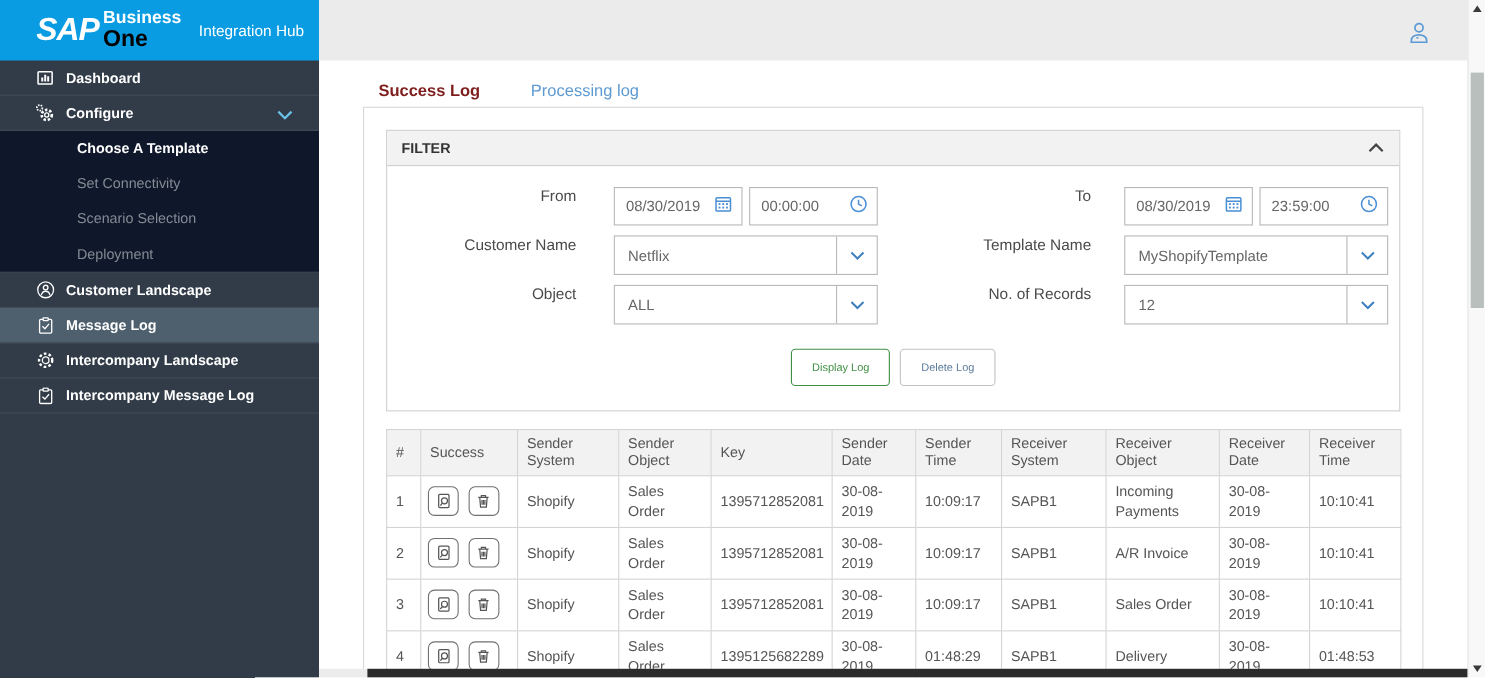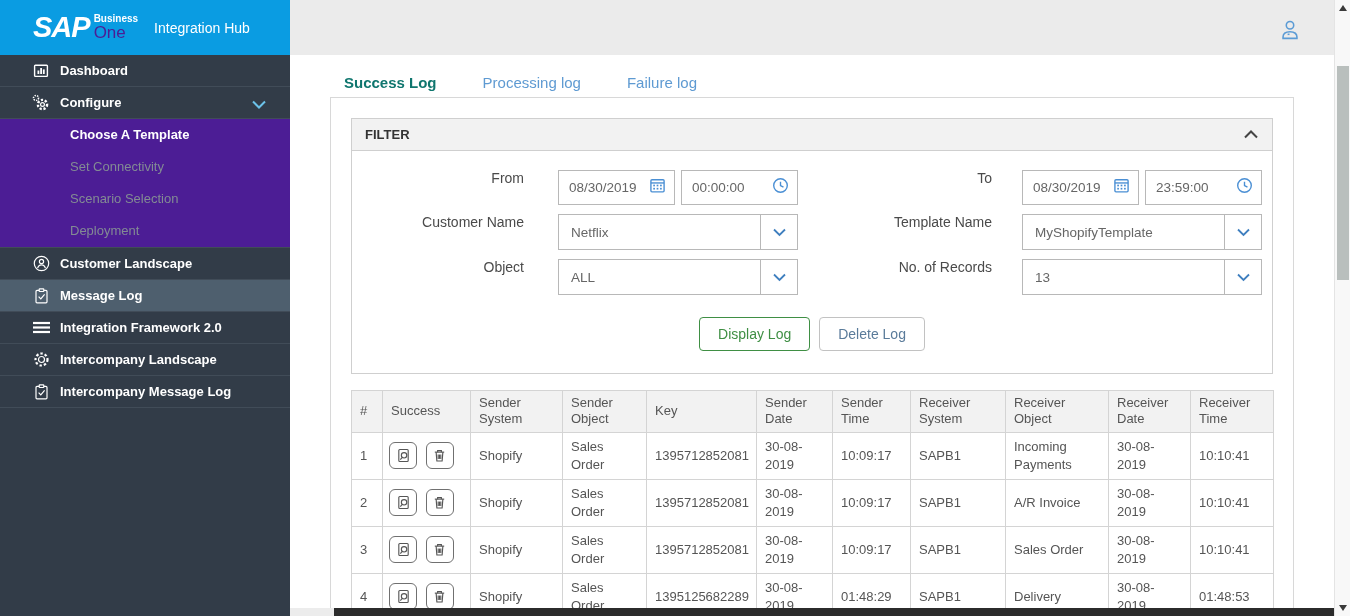--- a/index.html
+++ b/index.html
@@ -7,42 +7,42 @@
   body {
     width:1350px; height:616px; overflow:hidden; position:relative;
     font-family:"Liberation Sans", sans-serif; background:#fff;
   }
 
   
   .sidebar { position:absolute; left:0; top:0; width:290px; height:616px; background:#323c48; z-index:4; }
   .logo { height:55px; background:#0a9ce2; display:flex; align-items:center; padding-left:33px; }
   .logo .sap { font-size:29px; font-weight:bold; font-style:italic; color:#fff; letter-spacing:-1px; }
   .logo .bo { display:flex; flex-direction:column; margin-left:4px; line-height:1.02; }
-  .logo .bo .b { color:#fff; font-size:10px; font-weight:bold; }
-  .logo .bo .o { color:#4c1d95; font-size:17px; font-weight:normal; }
+  .logo .bo .b { color:#fff; font-size:16px; font-weight:bold; }
+  .logo .bo .o { color:#000000; font-size:21px; font-weight:bold; }
   .logo .product { color:#fff; font-size:14px; margin-left:16px; }
 
   .nav-item { height:32px; display:flex; align-items:center; padding-left:31px; color:#fff;
     font-size:13px; font-weight:bold; border-bottom:1px solid #414c58; cursor:pointer; position:relative; }
   .nav-item .nicon { width:20px; margin-right:9px; display:flex; align-items:center; justify-content:center; }
   .nav-item .chev { position:absolute; right:24px; top:10px; }
   .nav-item.selected { background:#4e5f6e; }
-  .subnav { background:#4c1d95; border-bottom:1px solid #414c58; }
+  .subnav { background:#0f172a; border-bottom:1px solid #414c58; }
   .subitem { height:32px; line-height:32px; padding-left:70px; font-size:13px; color:#838b94; cursor:pointer; }
   .subitem.active { color:#fff; font-weight:bold; }
 
   
   .main { position:absolute; left:290px; top:0; width:1044px; height:616px; background:#fff; }
   .topbar { height:55px; background:#ebebeb; position:relative; }
   .user-btn { position:absolute; right:32px; top:18px; width:24px; height:24px; background:transparent;
     border:none; padding:0; cursor:pointer; }
 
   .tabs { display:flex; margin:13px 0 0 40px; }
   .tab { font-size:15px; color:#5e9ad2; padding:6px 14px 10px; margin-right:18px; cursor:pointer; }
-  .tab.active { color:#0f766e; font-weight:bold; border-bottom:4px solid #3c78ab; }
+  .tab.active { color:#7f1d1d; font-weight:bold; border-bottom:4px solid #3c78ab; }
 
   .panel { position:absolute; left:40px; top:97px; width:964px; height:560px;
     border:1px solid #d8d8d8; background:#fff; padding:20px; }
 
   .filter-box { border:1px solid #cfcfcf; }
   .filter-head { height:32px; background:#f2f2f2; border-bottom:1px solid #cfcfcf; display:flex;
     align-items:center; justify-content:space-between; padding:0 14px 0 13px; font-size:13px;
     font-weight:bold; color:#333; }
   .collapse-btn { border:none; background:transparent; padding:0; cursor:pointer; display:flex; }
   .filter-form { padding:10px 0 10px; }
@@ -53,21 +53,21 @@
   .date-field { flex:1; height:35px; border:1px solid #b8b8b8; display:flex; align-items:center;
     padding:0 8px 0 10px; background:#fff; }
   .date-field input { border:none; outline:none; width:100%; font-size:13.5px; color:#666;
     font-family:inherit; padding:0; background:transparent; }
   .select { width:240px; height:36px; border:1px solid #b8b8b8; display:flex; align-items:stretch;
     background:#fff; cursor:pointer; }
   .select .val { flex:1; display:flex; align-items:center; padding-left:12px; font-size:13.5px; color:#666; }
   .select .dd { width:37px; border-left:1px solid #b8b8b8; display:flex; align-items:center; justify-content:center; }
 
   .btn-row { display:flex; justify-content:center; gap:9px; margin:22px 0 12px; }
-  .btn { height:34px; padding:0 18px; border-radius:4px; background:#fff; font-size:14px;
+  .btn { height:34px; padding:0 18px; border-radius:4px; background:#fff; font-size:10px;
     font-family:inherit; cursor:pointer; }
   .btn.display { border:1px solid #3f8f44; color:#3f8f44; }
   .btn.delete  { border:1px solid #c2c2c2; color:#5a7b9a;text-align:right; }
 
   .log-table { margin-top:16px; border-collapse:collapse; table-layout:fixed; width:922px; }
   .log-table th, .log-table td { border:1px solid #d4d4d4; font-size:13px; color:#555;
     padding:4px 8px; text-align:left; vertical-align:middle; font-weight:normal; overflow:hidden; }
   .log-table th { background:#f2f2f2; height:40px; line-height:1.25; }
   .log-table td { height:47px; line-height:1.35; }
   .c-action { padding-left:6px !important; white-space:nowrap; }
@@ -149,30 +149,20 @@
       <span class="nicon">
         <svg width="15" height="16" viewBox="0 0 15 16" fill="none" stroke="#fff" stroke-width="1.2">
           <rect x="2" y="2.4" width="11" height="12.4" rx="1"></rect>
           <rect x="5.2" y="0.9" width="4.6" height="2.6" rx="0.5" fill="#4e5f6e"></rect>
           <polyline points="4.6,8.6 6.8,10.8 10.6,6.4"></polyline>
         </svg>
       </span>
       <span>Message Log</span>
     </div>
 
-    <div class="nav-item">
-      <span class="nicon">
-        <svg width="17" height="13" viewBox="0 0 17 13" stroke="#fff" stroke-width="2.2">
-          <line x1="0" y1="2" x2="17" y2="2"></line>
-          <line x1="0" y1="6.5" x2="17" y2="6.5"></line>
-          <line x1="0" y1="11" x2="17" y2="11"></line>
-        </svg>
-      </span>
-      <span>Integration Framework 2.0</span>
-    </div>
 
     <div class="nav-item">
       <span class="nicon">
         <svg width="17" height="17" viewBox="0 0 17 17" fill="none">
           <circle cx="8.5" cy="8.5" r="6" stroke="#fff" stroke-width="2.2" stroke-dasharray="2.4 2"></circle>
           <circle cx="8.5" cy="8.5" r="3" stroke="#fff" stroke-width="1.2"></circle>
         </svg>
       </span>
       <span>Intercompany Landscape</span>
     </div>
@@ -197,21 +187,20 @@
         <circle cx="10" cy="6" r="3.1"></circle>
         <path d="M4.2 17 v-1.2 c0-2.9 2.6-4.4 5.8-4.4 s5.8 1.5 5.8 4.4 V17 z"></path>
         <line x1="8" y1="13.6" x2="9.6" y2="13.6"></line>
       </svg>
     </button>
   </div>
 
   <div class="tabs">
     <div class="tab active">Success Log</div>
     <div class="tab">Processing log</div>
-    <div class="tab">Failure log</div>
   </div>
 
   <div class="panel">
     <section class="filter-box">
       <div class="filter-head">
         <span>FILTER</span>
         <button class="collapse-btn">
           <svg width="14" height="9" viewBox="0 0 14 9" fill="none" stroke="#444" stroke-width="2">
             <polyline points="1,7.5 7,1.5 13,7.5"></polyline>
           </svg>
@@ -307,21 +296,21 @@
           <div class="select">
             <span class="val">ALL</span>
             <span class="dd">
               <svg width="13" height="9" viewBox="0 0 13 9" fill="none" stroke="#3f7fbf" stroke-width="1.8">
                 <polyline points="1,1.5 6.5,7 12,1.5"></polyline>
                 </svg>
             </span>
           </div>
           <div class="f-label2">No. of Records</div>
           <div class="select">
-            <span class="val">13</span>
+            <span class="val">12</span>
             <span class="dd">
               <svg width="13" height="9" viewBox="0 0 13 9" fill="none" stroke="#3f7fbf" stroke-width="1.8">
                 <polyline points="1,1.5 6.5,7 12,1.5"></polyline>
                 </svg>
             </span>
           </div>
         </div>
 
         <div class="btn-row">
           <button class="btn display">Display Log</button>

